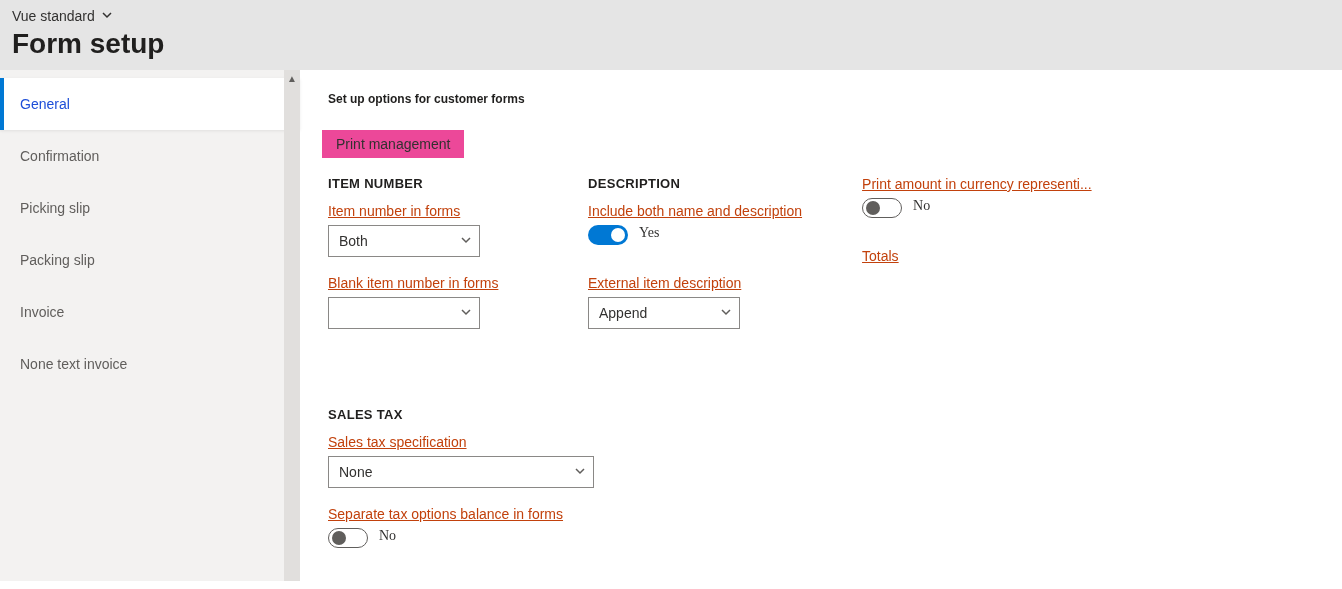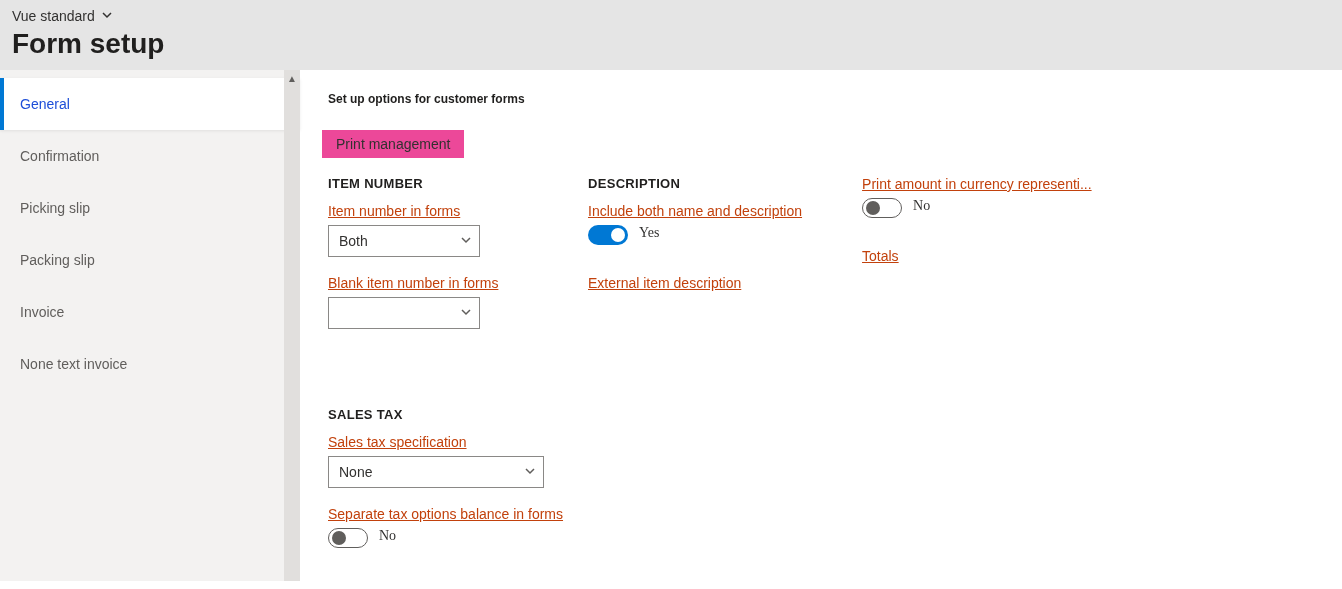--- a/index.html
+++ b/index.html
@@ -132,21 +132,21 @@
       color: #c2410c;
       margin-bottom: 6px;
       display: block;
       text-decoration: underline;
     }
     .select-wrap {
       position: relative;
       width: 152px;
     }
     .select-wrap.wide {
-      width: 216px;
+      width: 266px;
     }
     .select-box {
       width: 100%;
       height: 32px;
       border: 1px solid #8a8886;
       background: #fff;
       padding: 0 28px 0 10px;
       font-size: 14px;
       color: #323130;
       cursor: pointer;
@@ -285,20 +285,26 @@
           <div class="toggle-row">
             <div class="toggle on">
               <div class="toggle-thumb"></div>
             </div>
             <span class="toggle-label">Yes</span>
           </div>
         </div>
 
         <div class="field">
           <label class="field-label">External item description</label>
+          <div class="select-wrap">
+            <div class="select-box">Append</div>
+            <span class="select-caret"><svg viewBox="0 0 12 12" fill="none" stroke="#605e5c" stroke-width="1.5">
+                  <path d="M2 4l4 4 4-4"></path>
+                </svg></span>
+          </div>
         </div>
       </div>
 
       <div class="col">
 
         <div class="field">
           <label class="field-label truncate" style="max-width:240px">Print amount in currency representi...</label>
           <div class="toggle-row">
             <div class="toggle off">
               <div class="toggle-thumb"></div>

